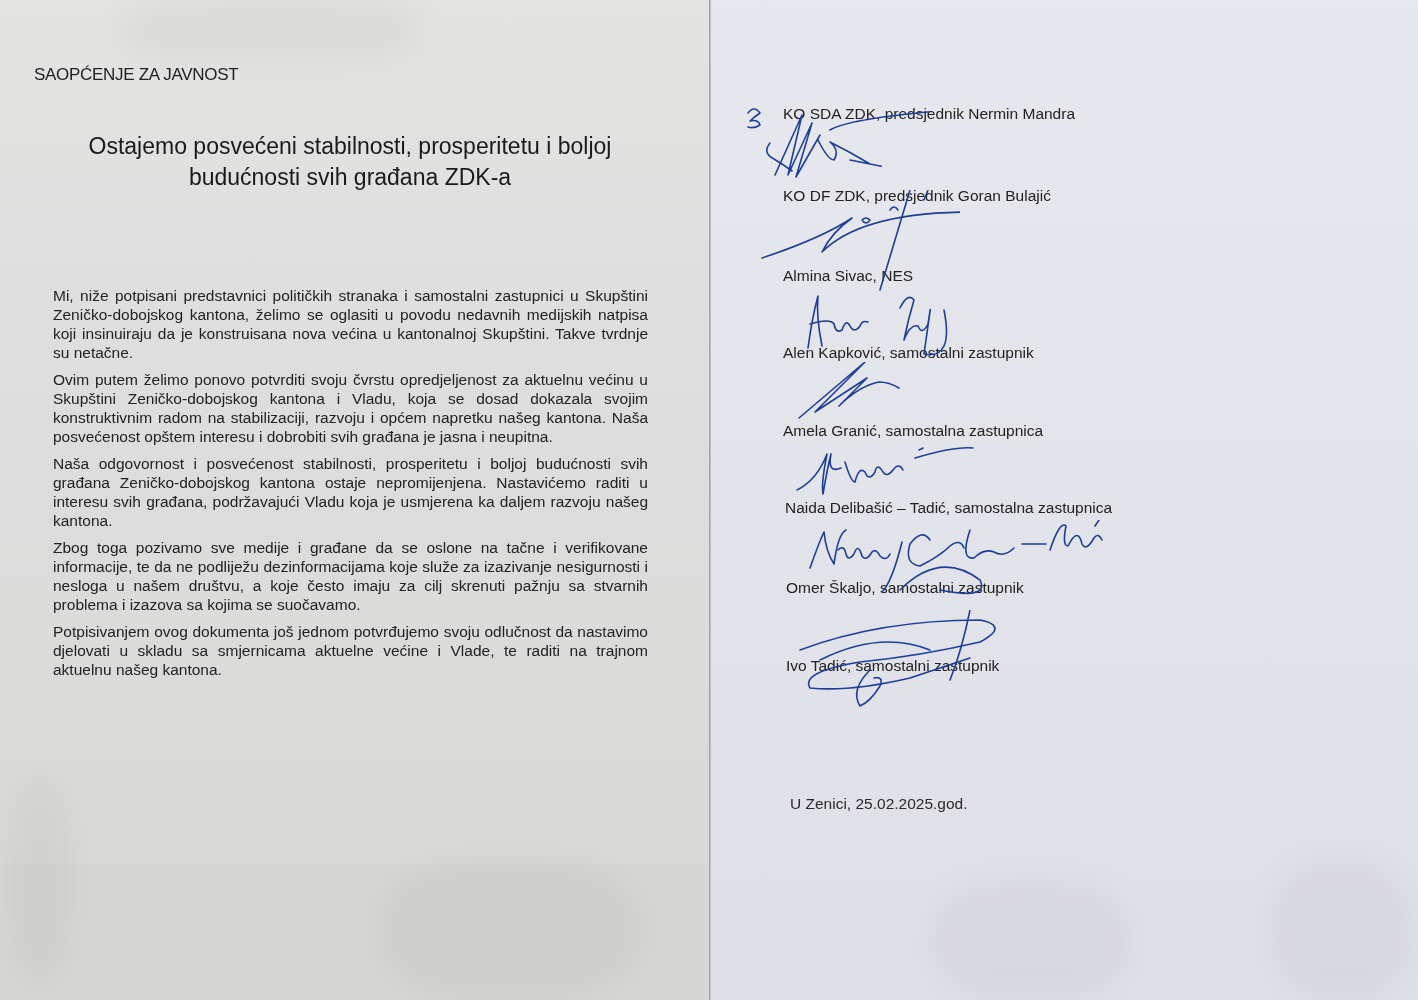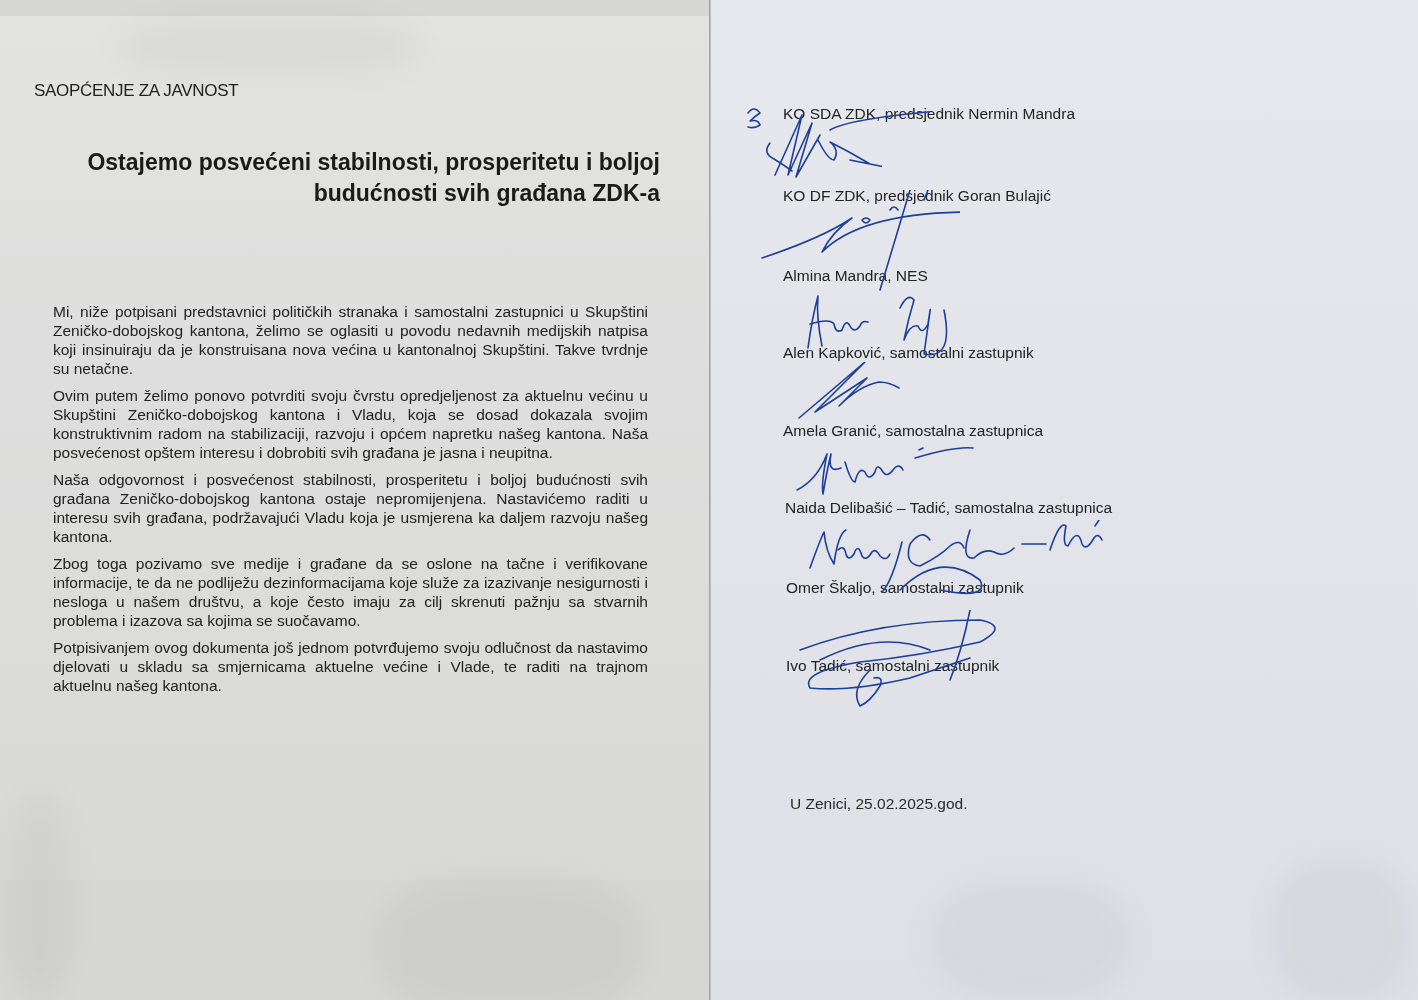--- a/index.html
+++ b/index.html
@@ -15,21 +15,20 @@
       width: 1418px;
       height: 1000px;
       font-family: "Liberation Sans", "DejaVu Sans", sans-serif;
       color: #1d1d1d;
     }
     .page-left {
       position: absolute;
       left: 0; top: 0;
       width: 710px; height: 864px;
       background: linear-gradient(180deg, #e3e3e1 0%, #dedede 40%, #d9d9d7 100%);
-      margin-top: 16px;
     }
     .page-right {
       position: absolute;
       left: 711px; top: 0;
       width: 707px; height: 1000px;
       background: linear-gradient(180deg, #e7e8ee 0%, #e3e4ea 50%, #dfe0e7 100%);
     }
     .page-divider {
       position: absolute;
       left: 709px; top: 0;
@@ -47,23 +46,23 @@
       position: absolute;
       left: 34px; top: 65px;
       font-size: 17px;
       letter-spacing: -0.3px;
       color: #222;
     }
     .headline {
       position: absolute;
       left: 40px; top: 131px;
       width: 620px;
-      text-align: right;
+      text-align: center;
       font-size: 23px;
-      font-weight: bold;
+      font-weight: normal;
       line-height: 31px;
       color: #1a1a1a;
     }
     .body-text {
       position: absolute;
       left: 53px; top: 286px;
       width: 595px;
       font-size: 15.5px;
       line-height: 19px;
       text-align: justify;
@@ -124,21 +123,21 @@
 
   <div class="page-divider"></div>
 
   <div class="page-right">
     <div class="shade" style="left:220px;top:880px;width:200px;height:120px;"></div>
     <div class="shade" style="left:560px;top:860px;width:140px;height:140px;"></div>
   </div>
 
   <div class="sig-line" style="top:105px;">KO SDA ZDK, predsjednik Nermin Mandra</div>
   <div class="sig-line" style="top:187px;">KO DF ZDK, predsjednik Goran Bulajić</div>
-  <div class="sig-line" style="top:267px;">Almina Mandra, NES</div>
+  <div class="sig-line" style="top:267px;">Almina Sivac, NES</div>
   <div class="sig-line" style="top:344px;">Alen Kapković, samostalni zastupnik</div>
   <div class="sig-line" style="top:422px;">Amela Granić, samostalna zastupnica</div>
   <div class="sig-line" style="left:785px;top:499px;">Naida Delibašić – Tadić, samostalna zastupnica</div>
   <div class="sig-line" style="left:786px;top:579px;">Omer Škaljo, samostalni zastupnik</div>
   <div class="sig-line" style="left:786px;top:657px;">Ivo Tadić, samostalni  zastupnik</div>
 
   <div class="date-line">U Zenici, 25.02.2025.god.</div>
 
   <svg class="sig" style="left:730px;top:95px;" width="200" height="100" viewBox="0 0 200 100">
     <path d="M18 18 q6 -8 12 0 q-6 4 -10 8 q8 -2 10 4 q-6 4 -12 2"></path>

